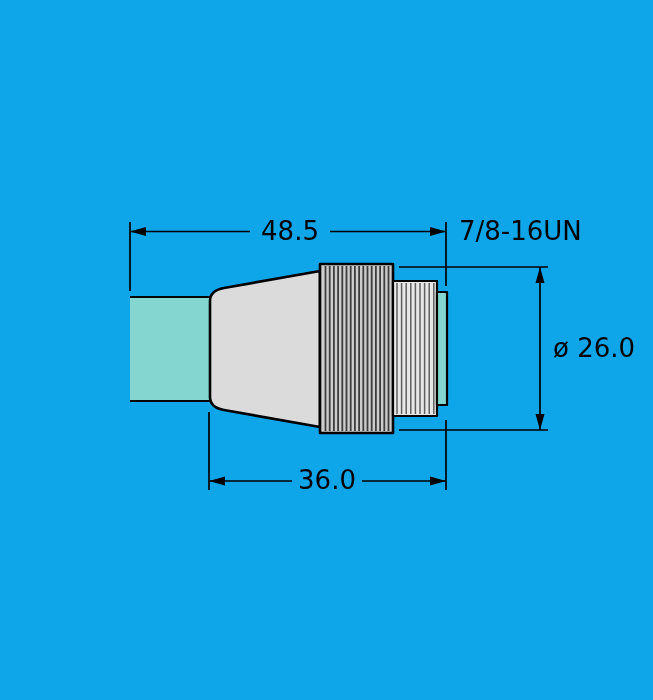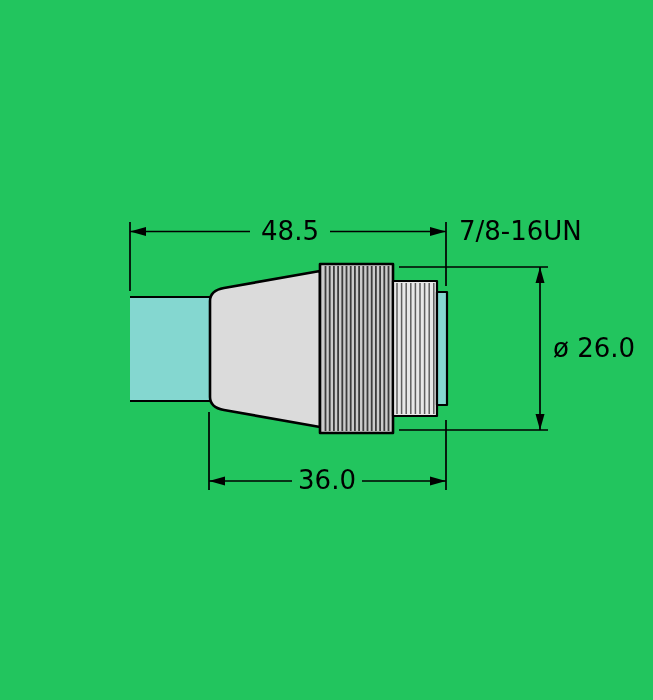--- a/index.html
+++ b/index.html
@@ -4,21 +4,21 @@
 <style>
   html, body {
     margin: 0;
     padding: 0;
     background: #ffffff;
   }
   .canvas {
     position: relative;
     width: 653px;
     height: 700px;
-    background: #22c55e;
+    background: #0ea5e9;
     overflow: hidden;
   }
   svg text {
     font-family: "DejaVu Sans", "Liberation Sans", sans-serif;
     font-size: 26px;
     fill: #000000;
   }
   .outline {
     stroke: #000000;
     stroke-width: 2.6;

